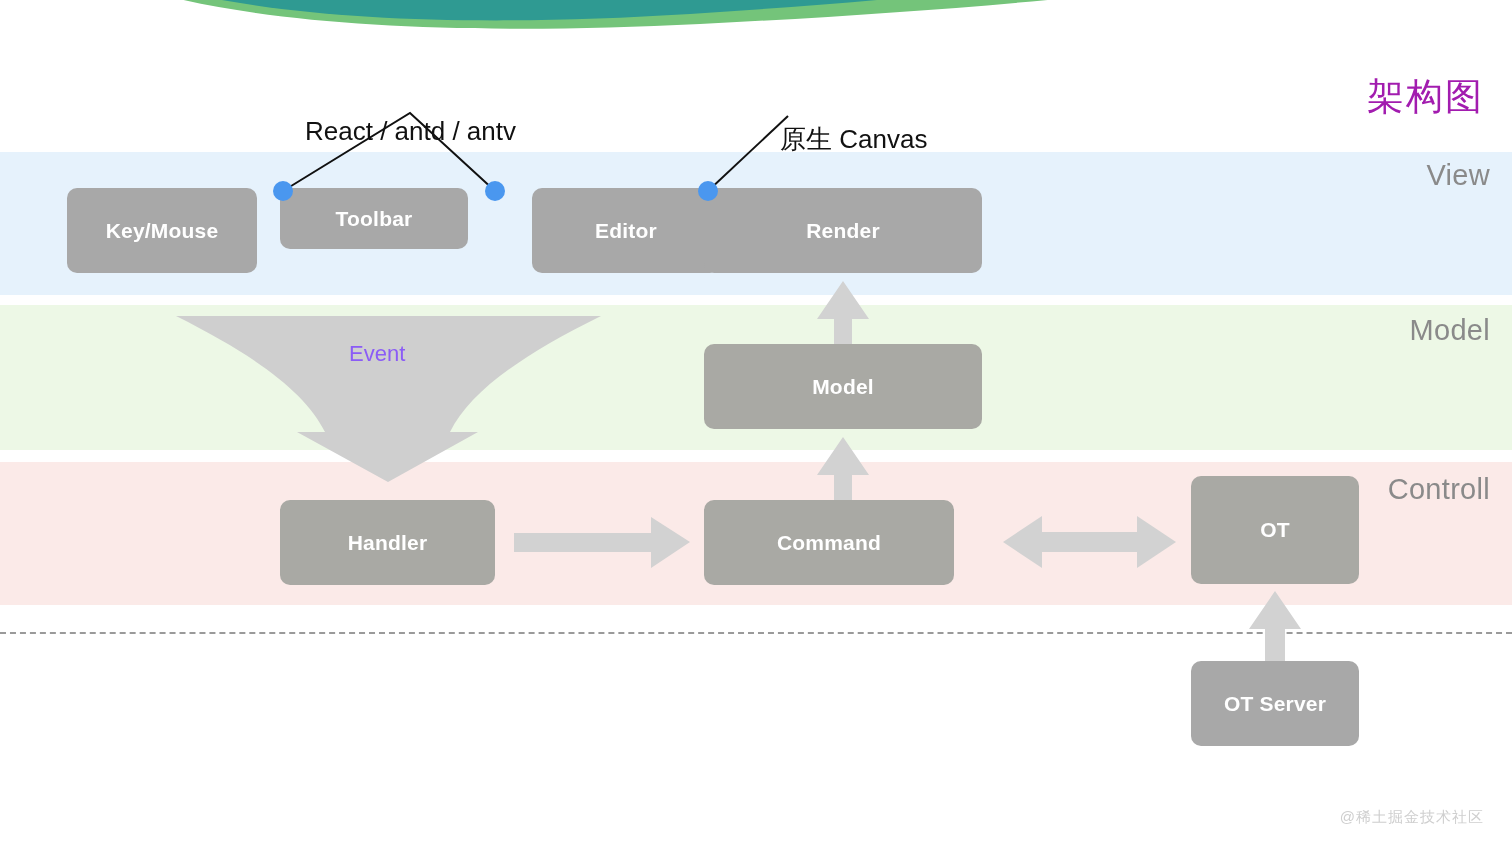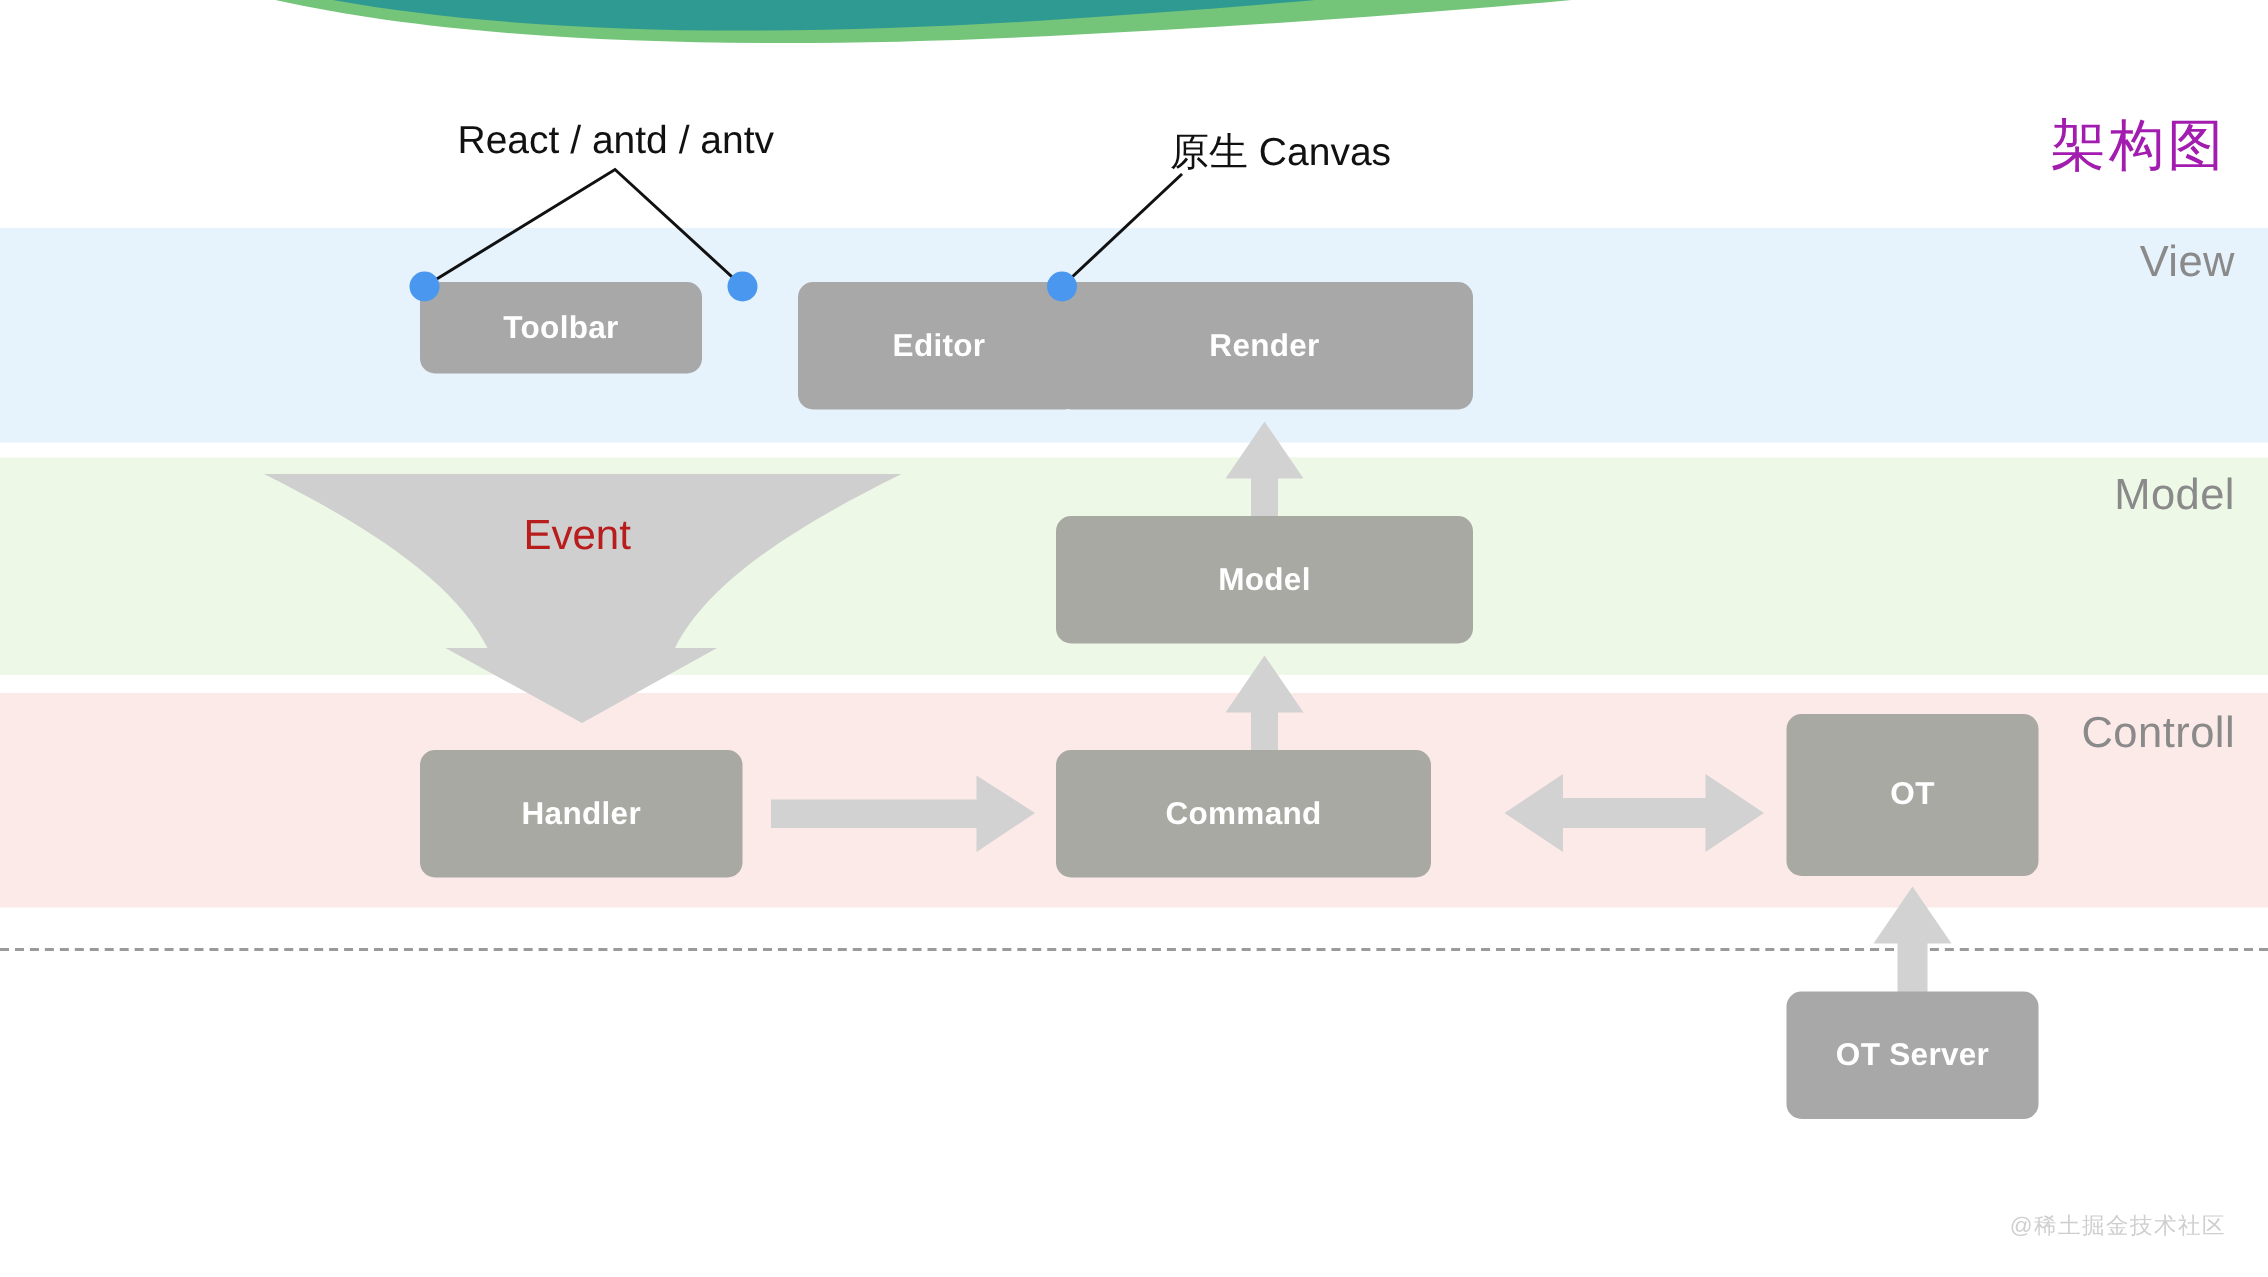--- a/index.html
+++ b/index.html
@@ -97,20 +97,21 @@
   .dot-editor  { left: 485px; top: 181px; }
   .dot-render  { left: 698px; top: 181px; }
 
   
   .callout {
     position: absolute;
     font-size: 26px;
     color: #111111;
     white-space: nowrap;
     font-weight: 400;
+    margin-top: 38px;
   }
   .callout-react  { left: 305px; top: 78px; }
   .callout-canvas { left: 780px; top: 84px; }
 
   
   .leaders {
     position: absolute;
     left: 0;
     top: 0;
     width: 1512px;
@@ -125,22 +126,22 @@
     top: 0;
     width: 1512px;
     height: 851px;
     pointer-events: none;
   }
 
   .event-label {
     position: absolute;
     left: 349px;
     top: 341px;
-    font-size: 28px;
-    color: #b91c1c;
+    font-size: 22px;
+    color: #8b5cf6;
     white-space: nowrap;
   }
 
   
   .deck-title {
     position: absolute;
     right: 28px;
     top: 72px;
     font-size: 37px;
     font-weight: 400;
@@ -200,20 +201,21 @@
   <div class="event-label">Event</div>
 
   <svg class="leaders" viewBox="0 0 1512 851">
     <polyline points="283,191 410,113 495,191" fill="none" stroke="#111111" stroke-width="2"></polyline>
     <line x1="708" y1="191" x2="788" y2="116" stroke="#111111" stroke-width="2"></line>
   </svg>
 
   <div class="callout callout-react">React / antd / antv</div>
   <div class="callout callout-canvas">原生 Canvas</div>
 
+  <div class="node n-keymouse">Key/Mouse</div>
   <div class="node n-toolbar">Toolbar</div>
   <div class="node n-editor">Editor</div>
   <div class="node n-render">Render</div>
 
   <div class="dot dot-toolbar"></div>
   <div class="dot dot-editor"></div>
   <div class="dot dot-render"></div>
 
   <div class="node node-muted n-model">Model</div>
 

